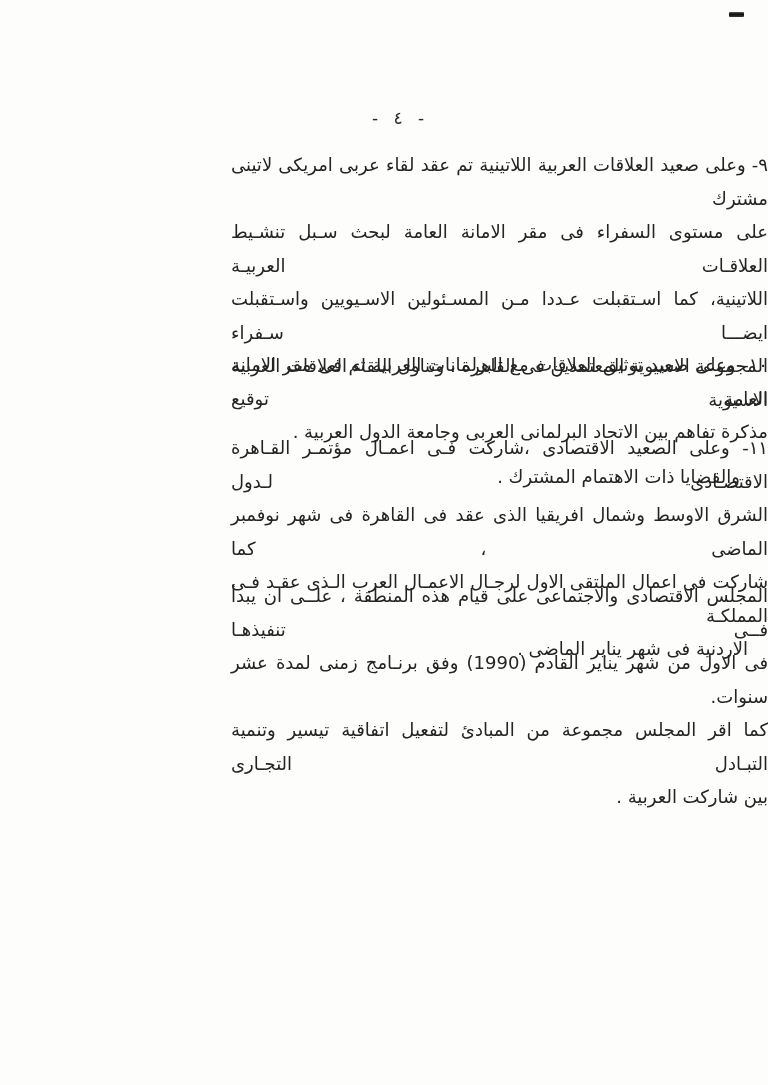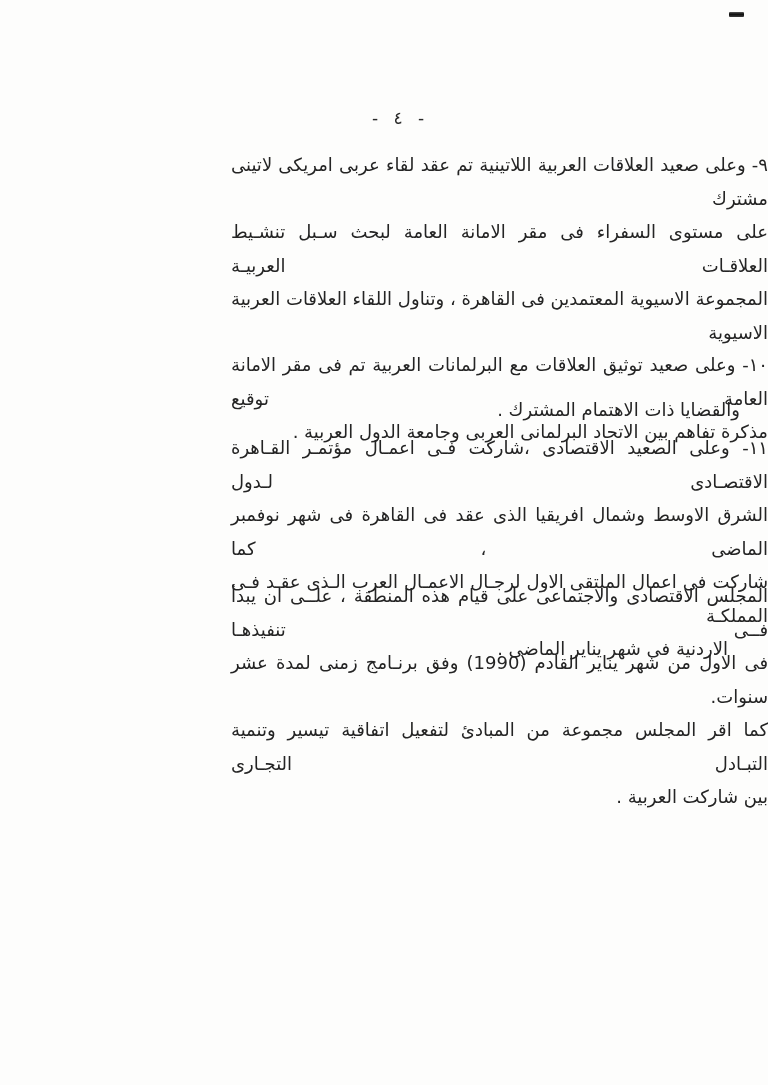--- a/index.html
+++ b/index.html
@@ -60,34 +60,35 @@
   .line.r {
     white-space: normal;
     text-align: right;
   }
   #p9  { top: 148px; }
   #p10 { top: 348px; }
   #p11 { top: 431px; }
   #p12 { top: 579px; }
   .pad-sm { padding-right: 0; }
   .pad-md { padding-right: 28px; margin-top: 44px; }
-  .pad-lg { padding-right: 40px; }
+  .pad-lg { padding-right: 20px; }
 </style>
 </head>
 <body>
 
 <div class="page">
 
   <div class="scan-mark"></div>
 
   <div class="page-number">- ٤ -</div>
 
   <div class="para" id="p9">
     <div class="line j">٩- وعلى صعيد العلاقات العربية اللاتينية  تم عقد لقاء عربى امريكى  لاتينى  مشترك</div>
     <div class="line j">على مستوى السفراء  فى مقر الامانة العامة لبحث سـبل تنشـيط العلاقـات العربيـة</div>
+    <div class="line j">اللاتينية، كما اسـتقبلت عـددا مـن المسـئولين الاسـيويين واسـتقبلت ايضـــا سـفراء</div>
     <div class="line j">المجموعة الاسيوية المعتمدين فى القاهرة ، وتناول اللقاء العلاقات العربية الاسيوية</div>
     <div class="line r pad-md">والقضايا ذات الاهتمام المشترك .</div>
   </div>
 
   <div class="para" id="p10">
     <div class="line j">١٠- وعلى صعيد توثيق العلاقات مع البرلمانات العربية تم فى مقر الامانة العامة توقيع</div>
     <div class="line r pad-sm">مذكرة تفاهم بين الاتحاد البرلمانى العربى  وجامعة الدول العربية .</div>
   </div>
 
   <div class="para" id="p11">

